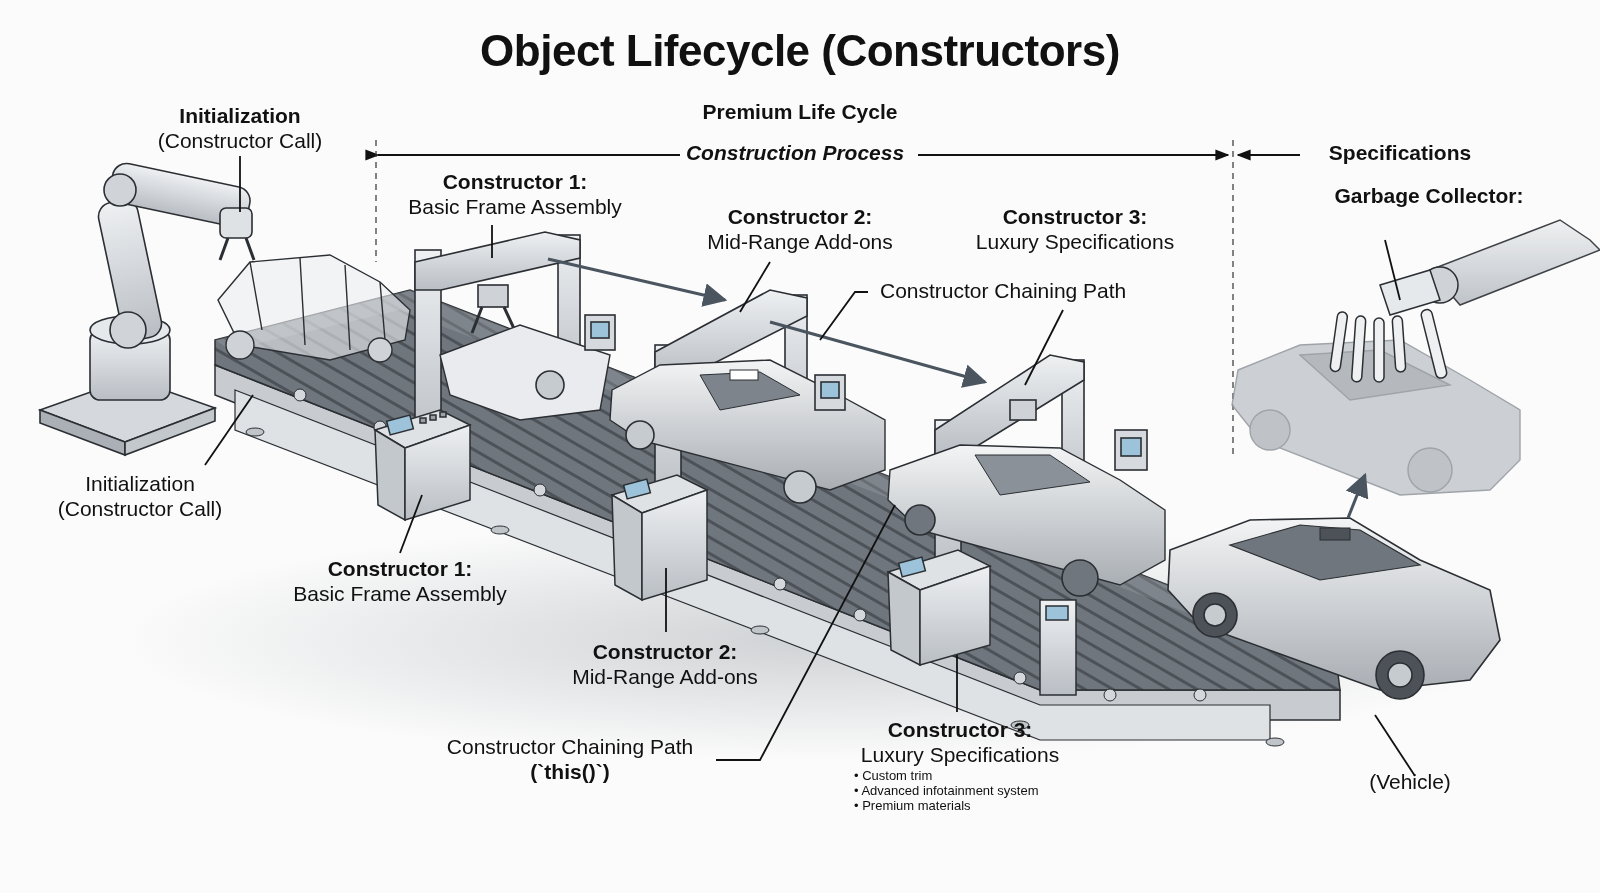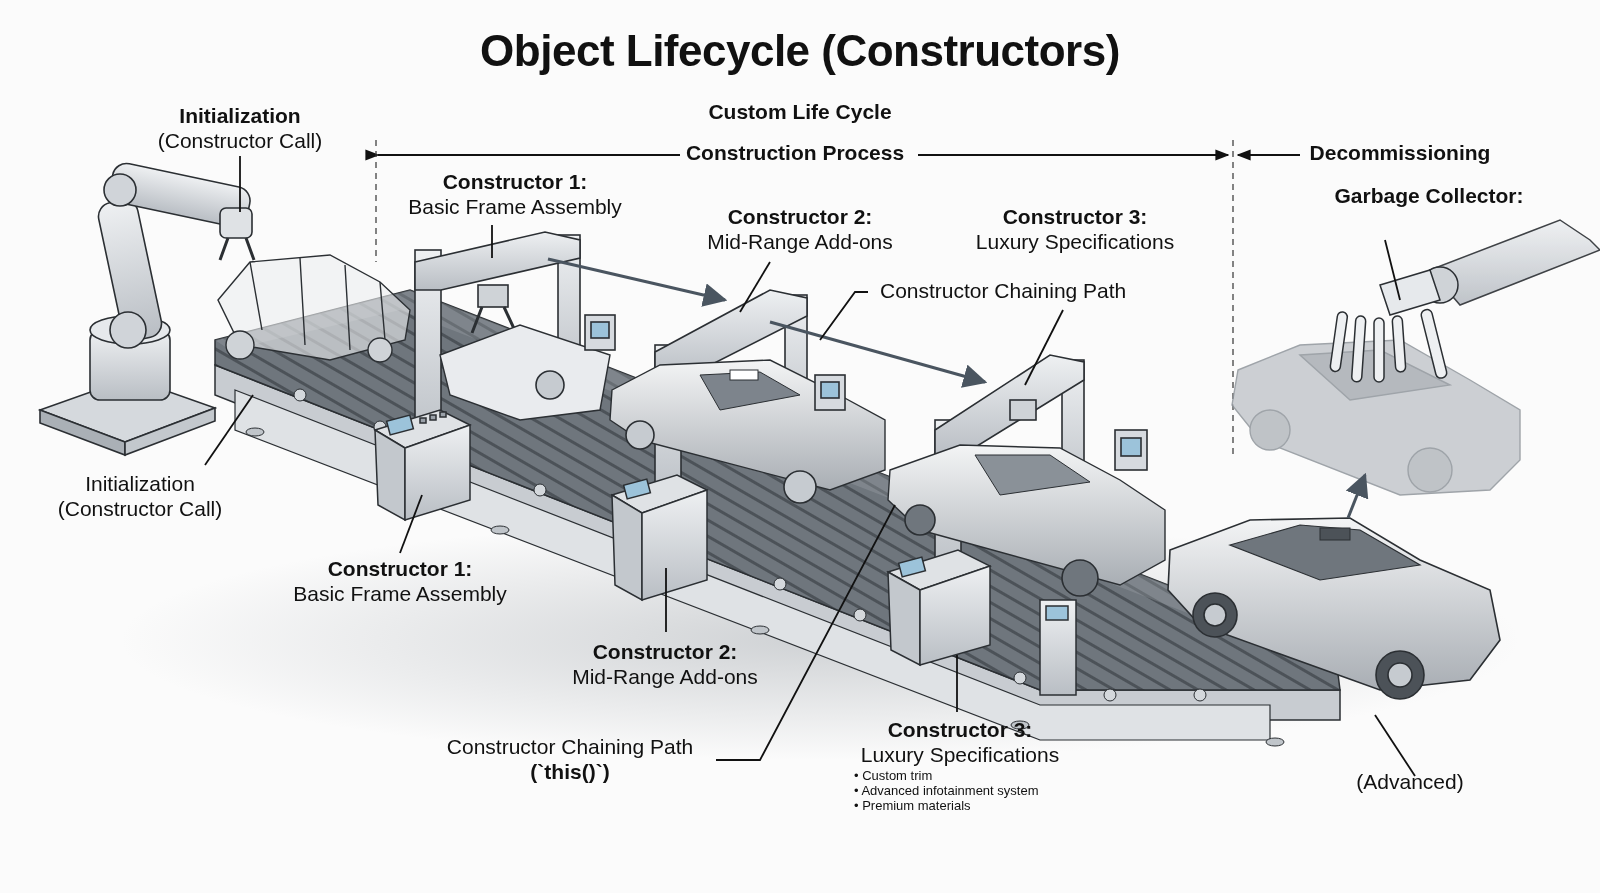--- a/index.html
+++ b/index.html
@@ -225,23 +225,23 @@
       <line x1="1063" y1="310" x2="1025" y2="385"></line>
       <line x1="957" y1="655" x2="957" y2="712"></line>
       <path d="M716,760 L760,760 L895,505"></path>
       <line x1="1385" y1="240" x2="1400" y2="300"></line>
       <line x1="1375" y1="715" x2="1415" y2="776"></line>
     </g>
   </svg>
 
   <div class="title">Object Lifecycle (Constructors)</div>
 
-  <div class="lbl hdr" style="left:680px;top:100px;width:240px;">Custom Life Cycle</div>
-  <div class="lbl hdr" style="left:670px;top:141px;width:250px;">Construction Process</div>
-  <div class="lbl hdr" style="left:1295px;top:141px;width:210px;">Decommissioning</div>
+  <div class="lbl hdr" style="left:680px;top:100px;width:240px;">Premium Life Cycle</div>
+  <div class="lbl hdr" style="left:670px;top:141px;width:250px;font-style:italic;">Construction Process</div>
+  <div class="lbl hdr" style="left:1295px;top:141px;width:210px;">Specifications</div>
 
   <div class="lbl fs" style="left:140px;top:104px;width:200px;">
     <span class="b">Initialization</span>
     <span class="n">(Constructor Call)</span>
   </div>
 
   <div class="lbl fs" style="left:40px;top:472px;width:200px;">
     <span class="n">Initialization</span>
     <span class="n">(Constructor Call)</span>
   </div>
@@ -284,15 +284,15 @@
   <div class="lbl fs" style="left:425px;top:735px;width:290px;">
     <span class="n">Constructor Chaining Path</span>
     <span class="b">(`this()`)</span>
   </div>
 
   <div class="lbl fs" style="left:1279px;top:184px;width:300px;">
     <span class="b">Garbage Collector:</span>
   </div>
 
   <div class="lbl fs" style="left:1280px;top:770px;width:260px;">
-    <span class="n">(Advanced)</span>
+    <span class="n">(Vehicle)</span>
   </div>
 </div>
 
 </body></html>

